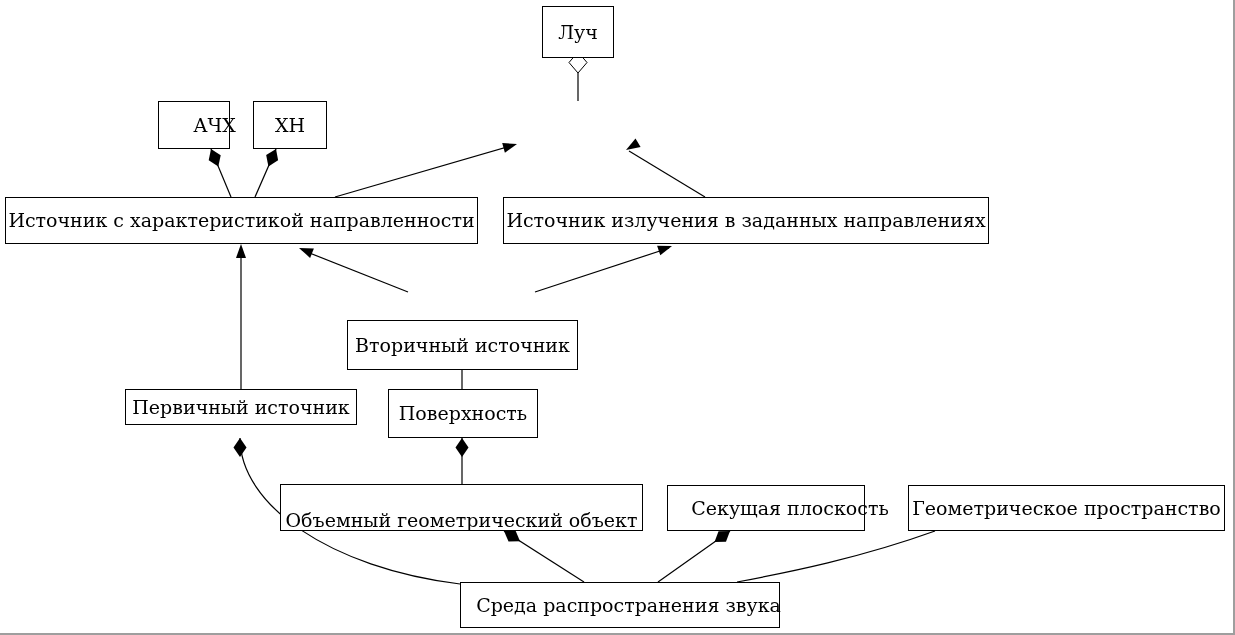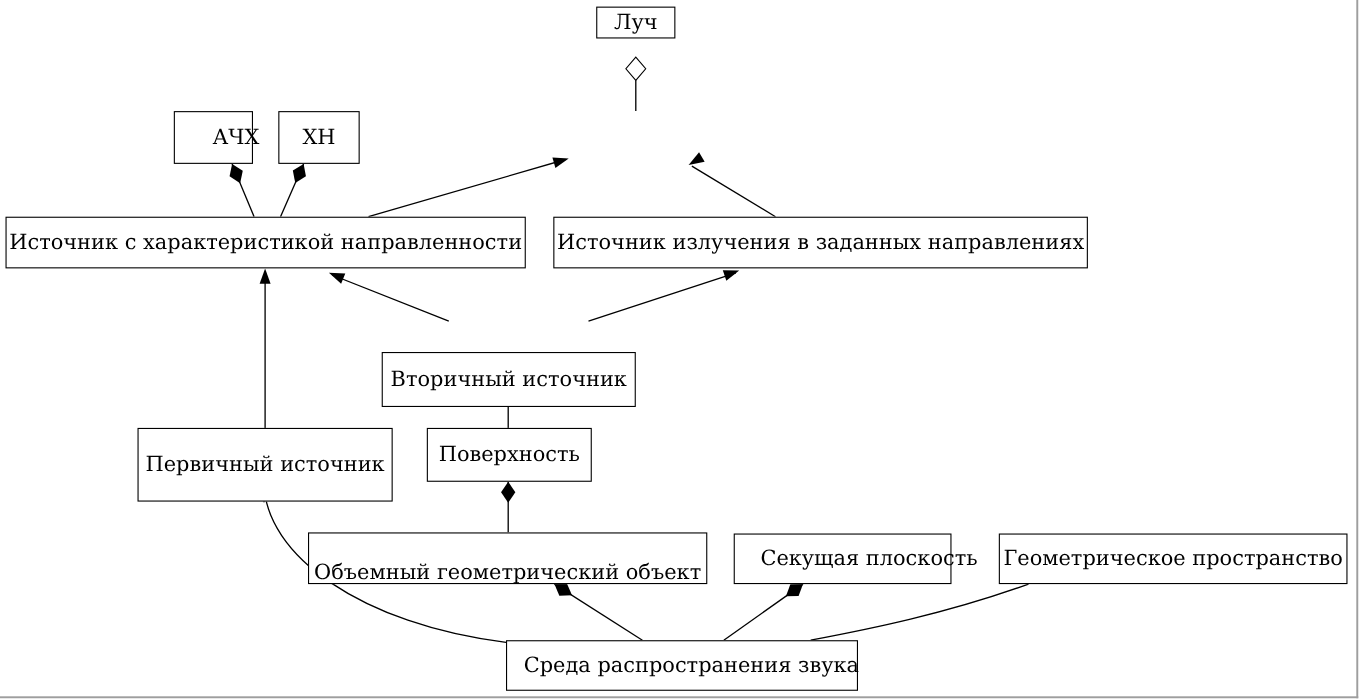--- a/index.html
+++ b/index.html
@@ -50,39 +50,39 @@
       <polygon points="240.0,438.0 233.5,447.5 240.0,457.0 246.5,447.5" fill="#000"></polygon>
       <path d="M462,438 L462,484" fill="none" stroke="#000000" stroke-width="1.2"></path>
       <polygon points="462.0,438.0 455.5,447.5 462.0,457.0 468.5,447.5" fill="#000"></polygon>
       <path d="M504,531 L584,582" fill="none" stroke="#000000" stroke-width="1.2"></path>
       <polygon points="504.0,531.0 508.5,541.6 520.0,541.2 515.5,530.6" fill="#000"></polygon>
       <path d="M730,531 L658,582" fill="none" stroke="#000000" stroke-width="1.2"></path>
       <polygon points="730.0,531.0 718.5,531.2 714.5,542.0 726.0,541.8" fill="#000"></polygon>
       <path d="M935,531 C860,558 790,572 737,582" fill="none" stroke="#000000" stroke-width="1.2"></path>
     </svg>
 
-  <div class="node" style="left:542px;top:6px;width:72px;height:29px;">
+  <div class="node" style="left:542px;top:6px;width:72px;height:52px;">
       <span>Луч</span>
     </div>
   <div class="node" style="left:158px;top:101px;width:72px;height:48px;padding-left:41px;">
       <span>АЧХ</span>
     </div>
   <div class="node" style="left:253px;top:101px;width:74px;height:48px;justify-content:center;">
       <span>ХН</span>
     </div>
   <div class="node" style="left:5px;top:197px;width:473px;height:47px;">
       <span>Источник с характеристикой направленности</span>
     </div>
   <div class="node" style="left:503px;top:197px;width:486px;height:47px;">
       <span>Источник излучения в заданных направлениях</span>
     </div>
   <div class="node" style="left:347px;top:292px;width:231px;height:50px;margin-top:28px;">
       <span>Вторичный источник</span>
     </div>
-  <div class="node" style="left:125px;top:389px;width:232px;height:67px;">
+  <div class="node" style="left:125px;top:389px;width:232px;height:36px;">
       <span>Первичный источник</span>
     </div>
   <div class="node" style="left:388px;top:389px;width:150px;height:49px;">
       <span>Поверхность</span>
     </div>
   <div class="node" style="left:280px;top:484px;width:363px;height:47px;align-items:flex-end;">
       <span>Объемный геометрический объект</span>
     </div>
   <div class="node" style="left:667px;top:485px;width:198px;height:46px;padding-left:48px;">
       <span>Секущая плоскость</span>

